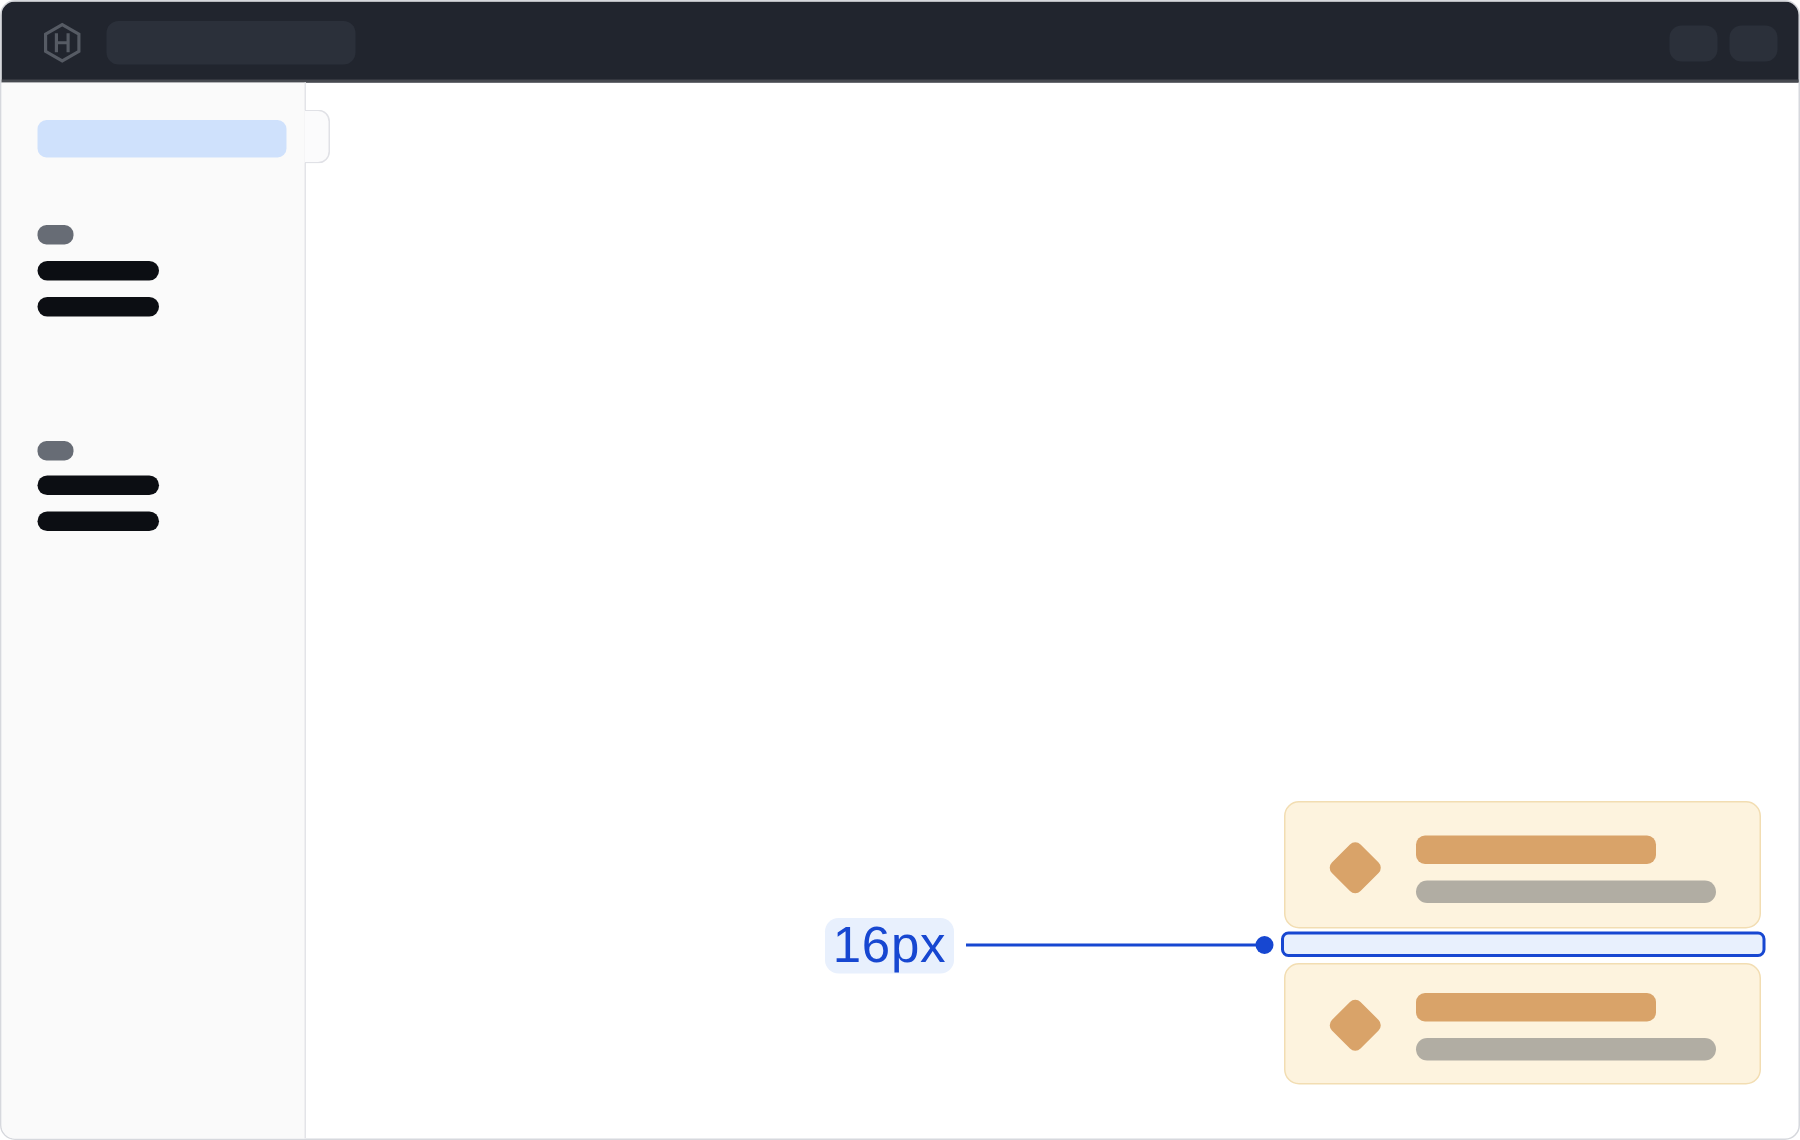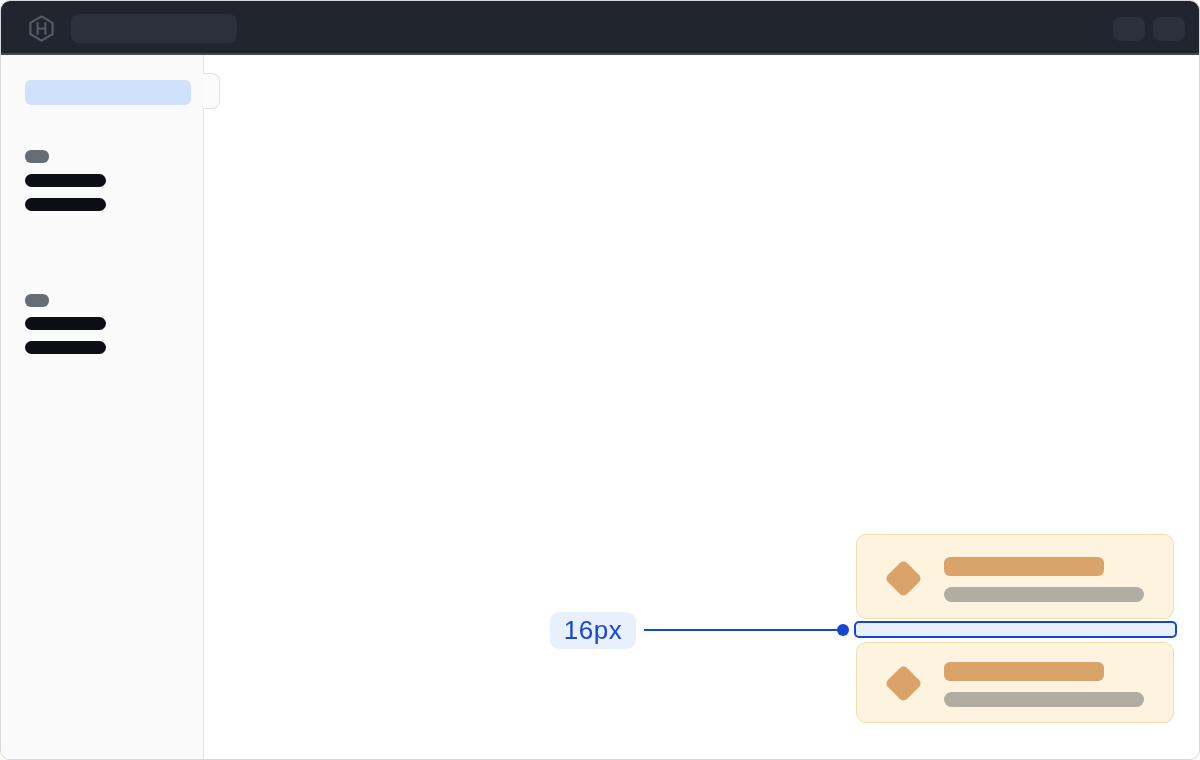--- a/index.html
+++ b/index.html
@@ -97,21 +97,21 @@
   .card2 .subtitle-skel{top:49px;}
   
   .gap-box{
     position:absolute;left:853px;top:620px;width:323px;height:17px;
     background:var(--accent_bg);
     border:2px solid var(--accent_blue);border-radius:5px;z-index:2;
   }
   .ann-pill{
     position:absolute;left:549px;top:611px;width:86px;height:37px;
     background:var(--accent_bg);border-radius:9px;
-    color:var(--accent_blue);font-size:26px;font-weight:500;
+    color:var(--accent_blue);font-size:34px;font-weight:500;
     display:flex;align-items:center;justify-content:center;
     letter-spacing:0.5px;
   }
   .ann-line{
     position:absolute;left:643px;top:628px;width:196px;height:2px;
     background:var(--accent_blue);
   }
   .ann-dot{
     position:absolute;left:836px;top:623px;width:12px;height:12px;
     background:var(--accent_blue);border-radius:50%;

